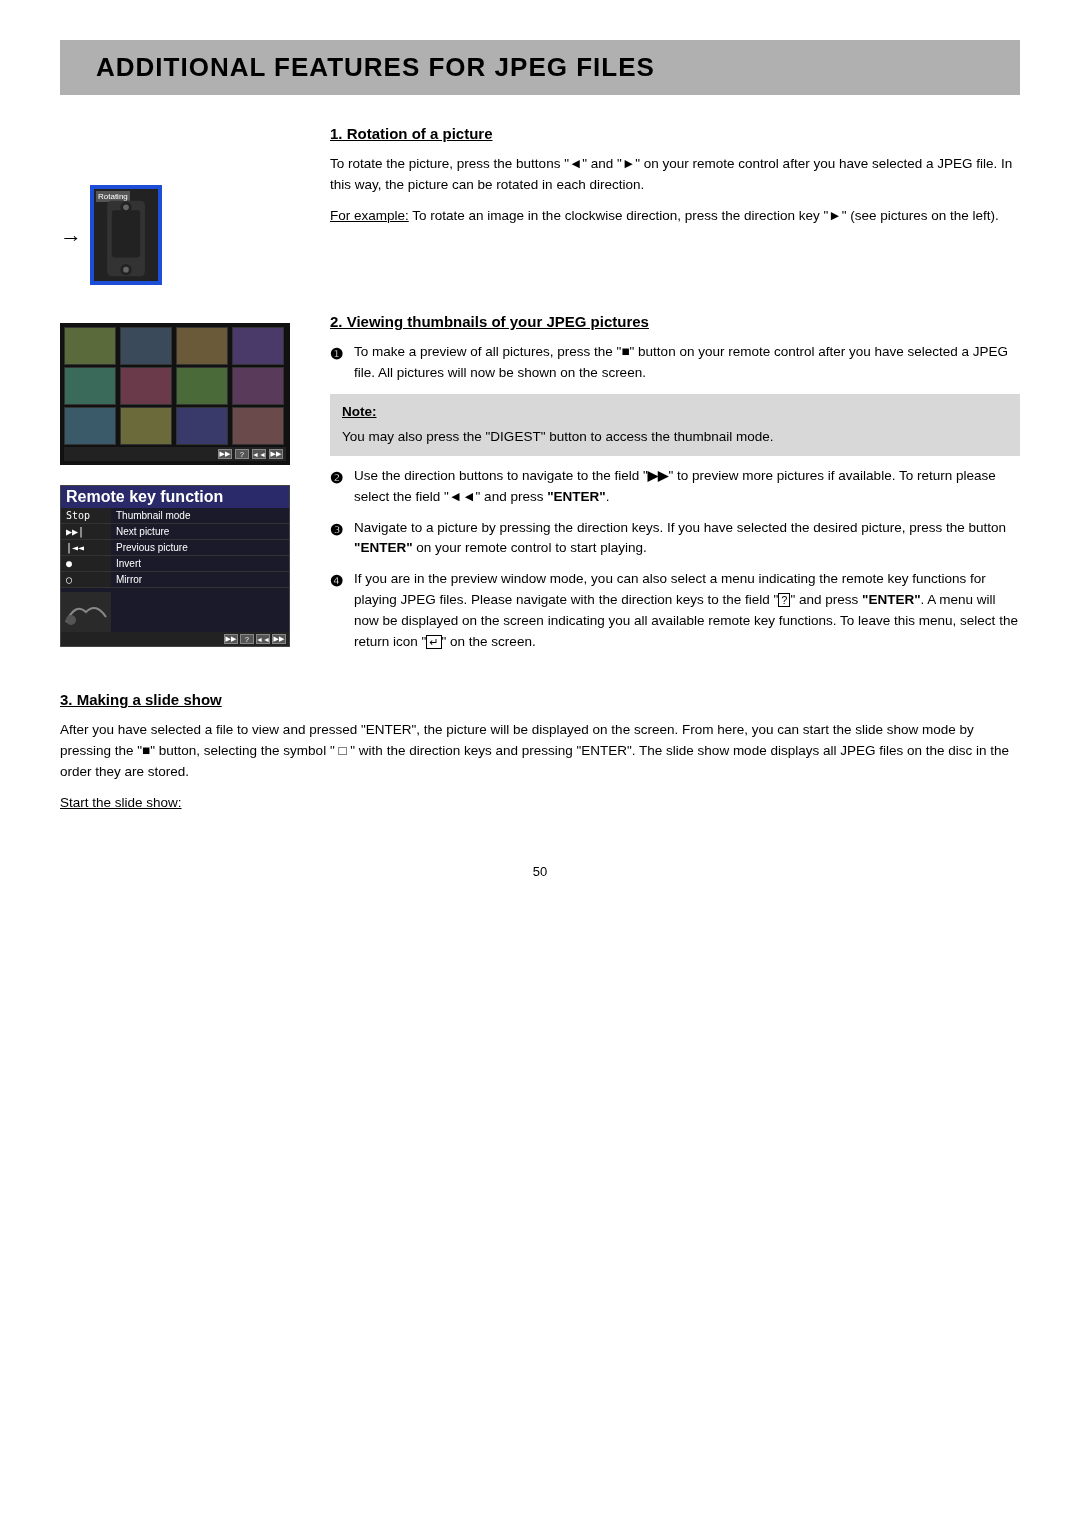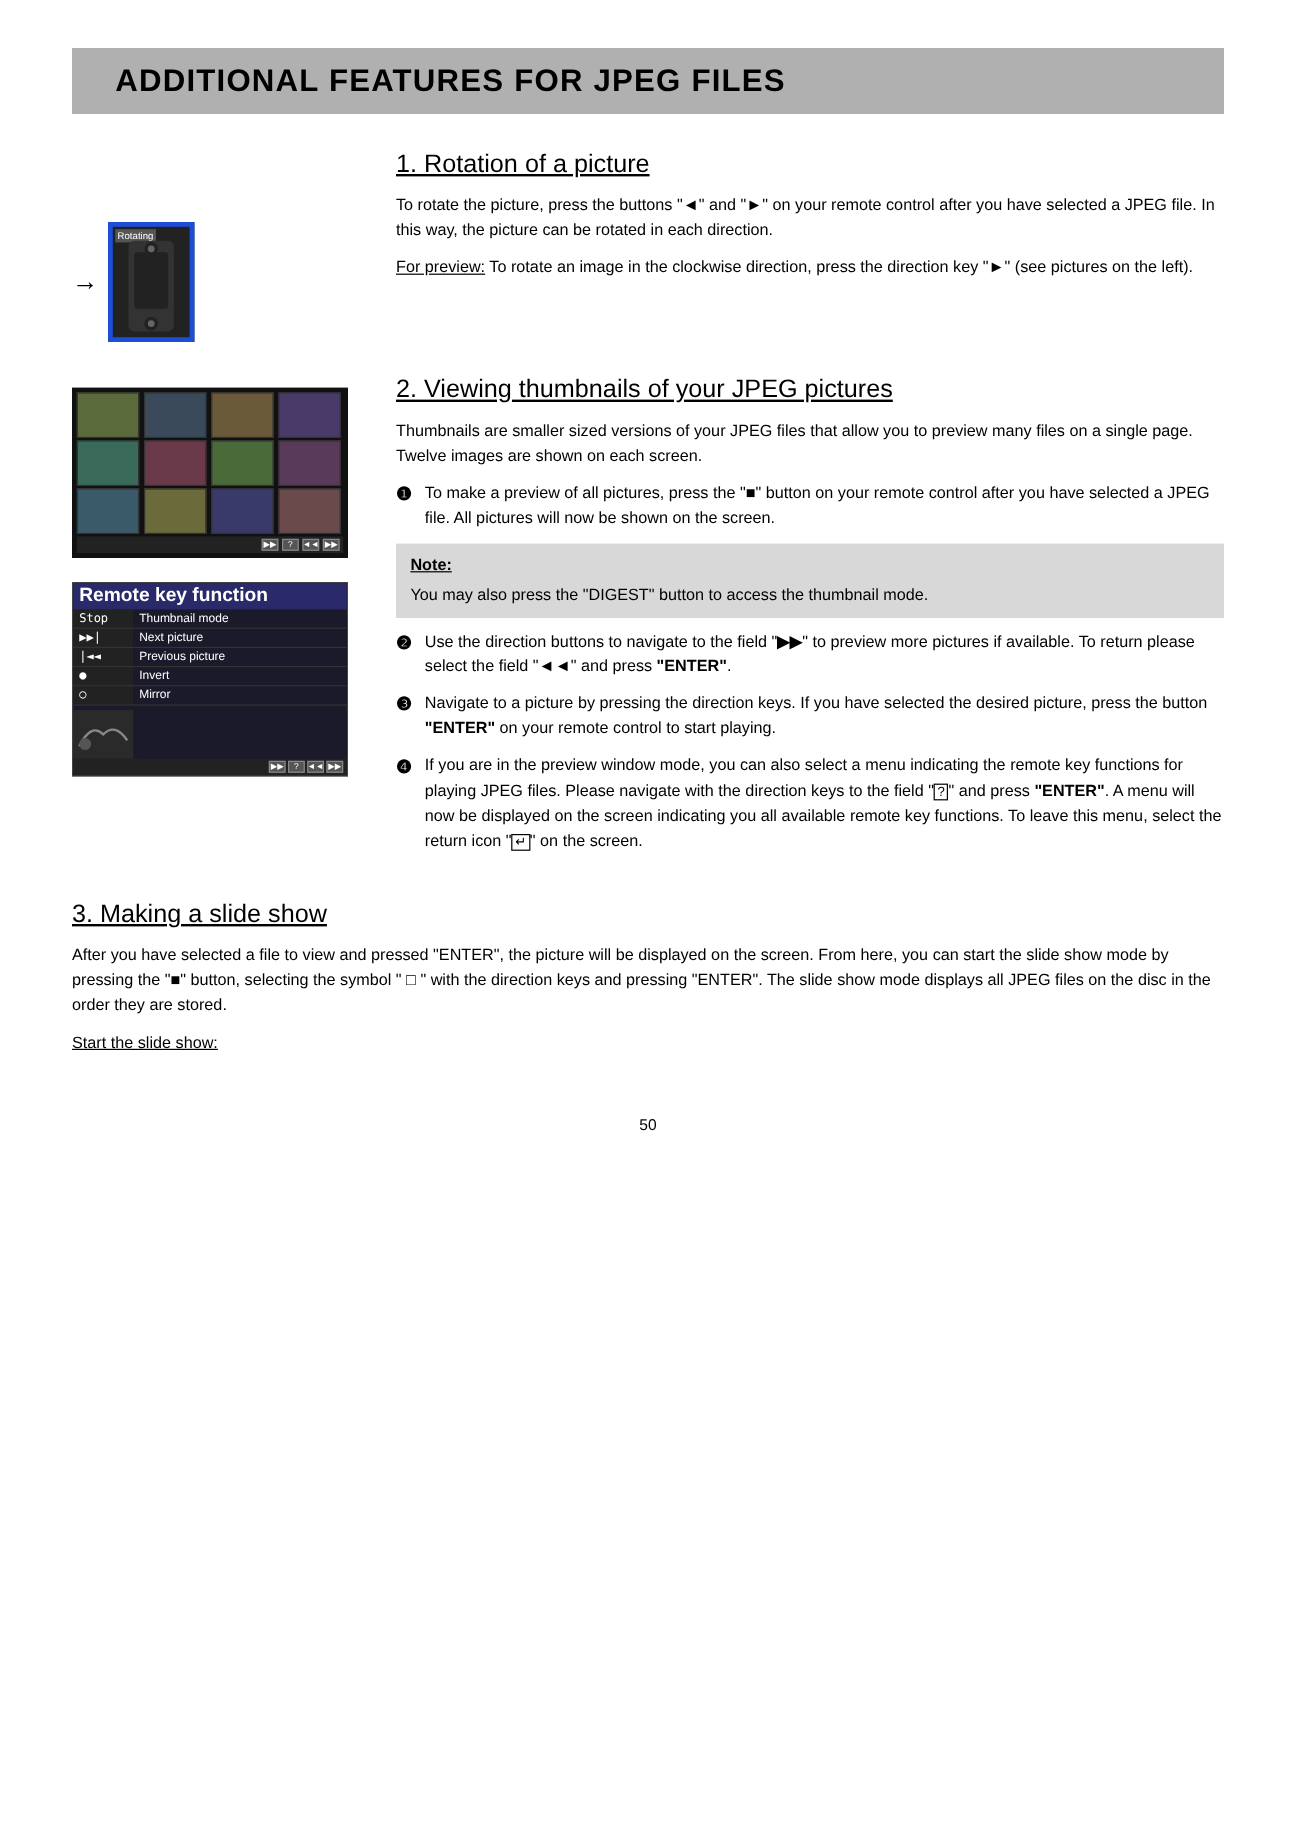--- a/index.html
+++ b/index.html
@@ -53,22 +53,22 @@
       flex-direction: column;
       align-items: flex-start;
       justify-content: flex-start;
     }
 
     .right-col {
       flex: 1;
     }
 
     .section-title {
-      font-size: 21px;
-      font-weight: normal;
+      font-size: 15px;
+      font-weight: bold;
       text-decoration: underline;
       margin-bottom: 12px;
     }
 
     p {
       margin-bottom: 10px;
       line-height: 1.55;
     }
 
     .note-box {
@@ -288,21 +288,21 @@
             <circle cx="30" cy="78" r="6" fill="#222"></circle>
             <circle cx="30" cy="78" r="3" fill="#666"></circle>
           </svg>
         </div>
       </div>
     </div>
     <div class="right-col">
       <div class="section-title">1. Rotation of a picture</div>
       <p>To rotate the picture, press the buttons "◄" and "►" on your remote control after you have selected a JPEG file. In this way, the picture can be rotated in each direction.</p>
       <p>
-        <span class="underline-link">For preview:</span>
+        <span class="underline-link">For example:</span>
         <span> To rotate an image in the clockwise direction, press the direction key "►" (see pictures on the left).</span>
       </p>
     </div>
   </div>
 
   <div class="section">
     <div class="left-col">
 
       <div class="thumbnails-grid">
         <div class="thumb-rows">
@@ -367,21 +367,20 @@
           <div class="menu-btn">▶▶</div>
           <div class="menu-btn">?</div>
           <div class="menu-btn">◄◄</div>
           <div class="menu-btn">▶▶</div>
         </div>
       </div>
     </div>
 
     <div class="right-col">
       <div class="section-title">2. Viewing thumbnails of your JPEG pictures</div>
-      <p>Thumbnails are smaller sized versions of your JPEG files that allow you to preview many files on a single page. Twelve images are shown on each screen.</p>
 
       <div class="bullet-item">
         <span class="bullet-num">❶</span>
         <span>To make a preview of all pictures, press the "■" button on your remote control after you have selected a JPEG file. All pictures will now be shown on the screen.</span>
       </div>
 
       <div class="note-box">
         <span class="note-label">Note:</span>
         <span>You may also press the "DIGEST" button to access the thumbnail mode.</span>
       </div>

